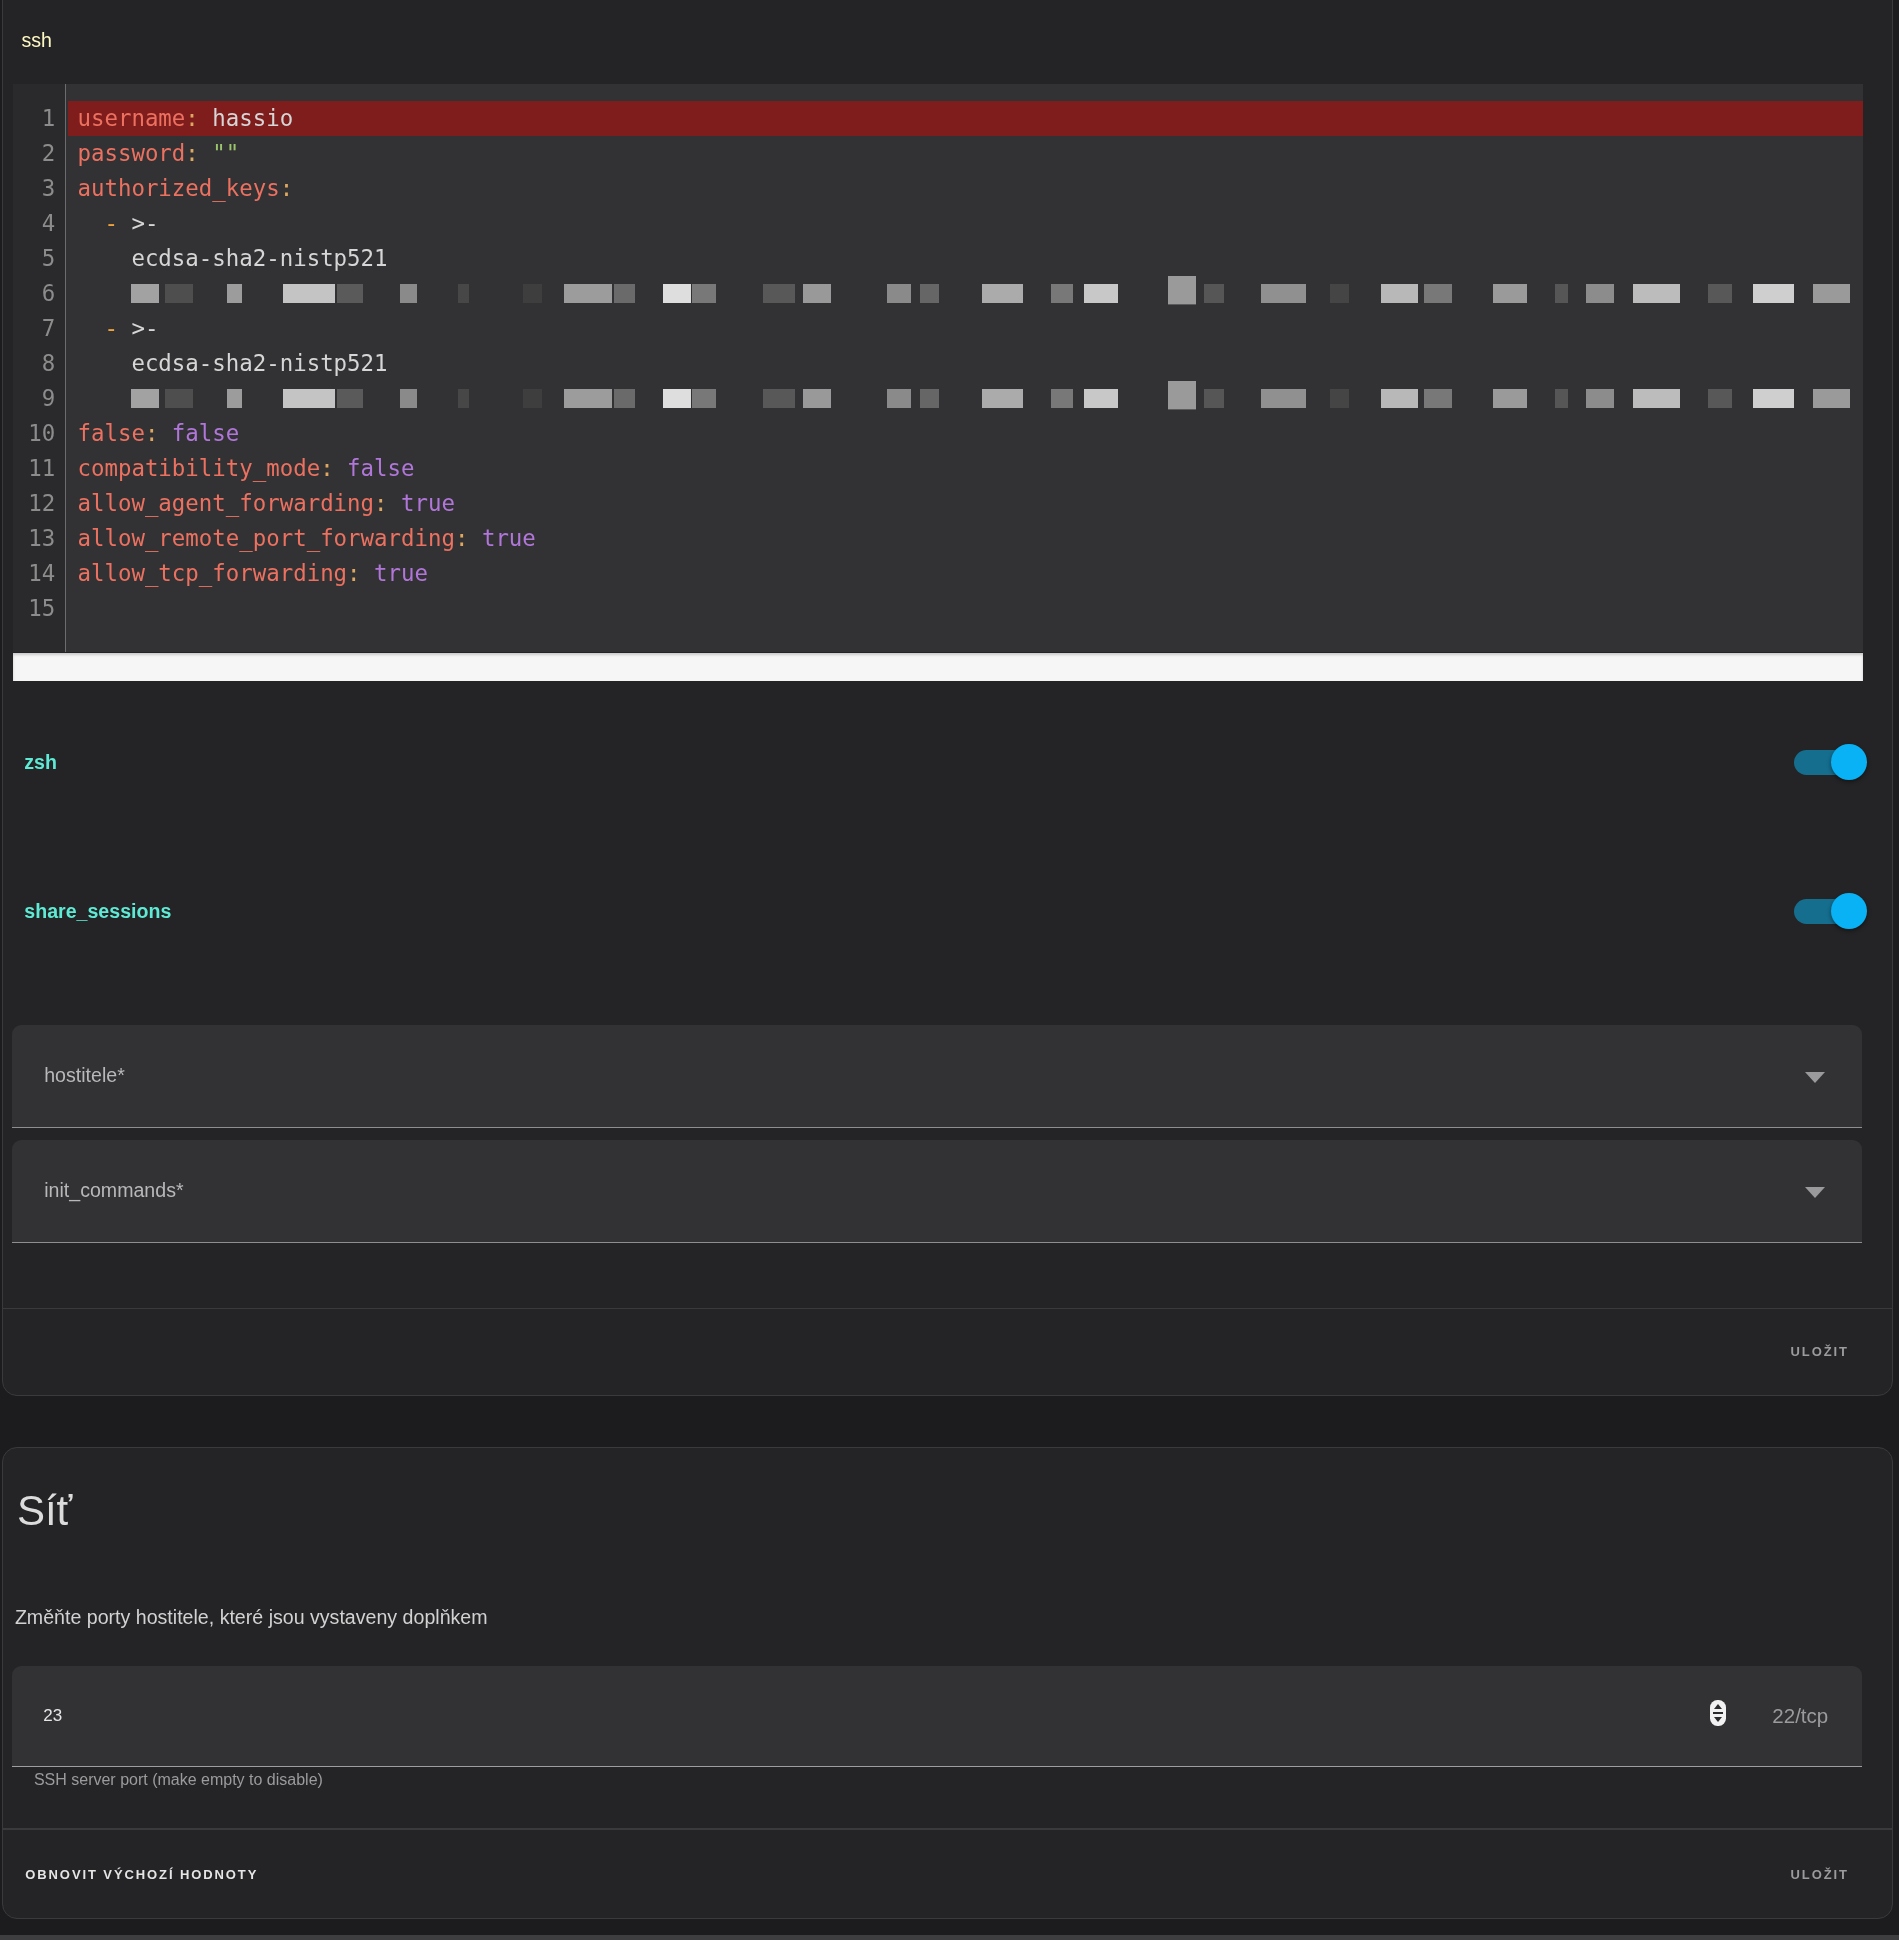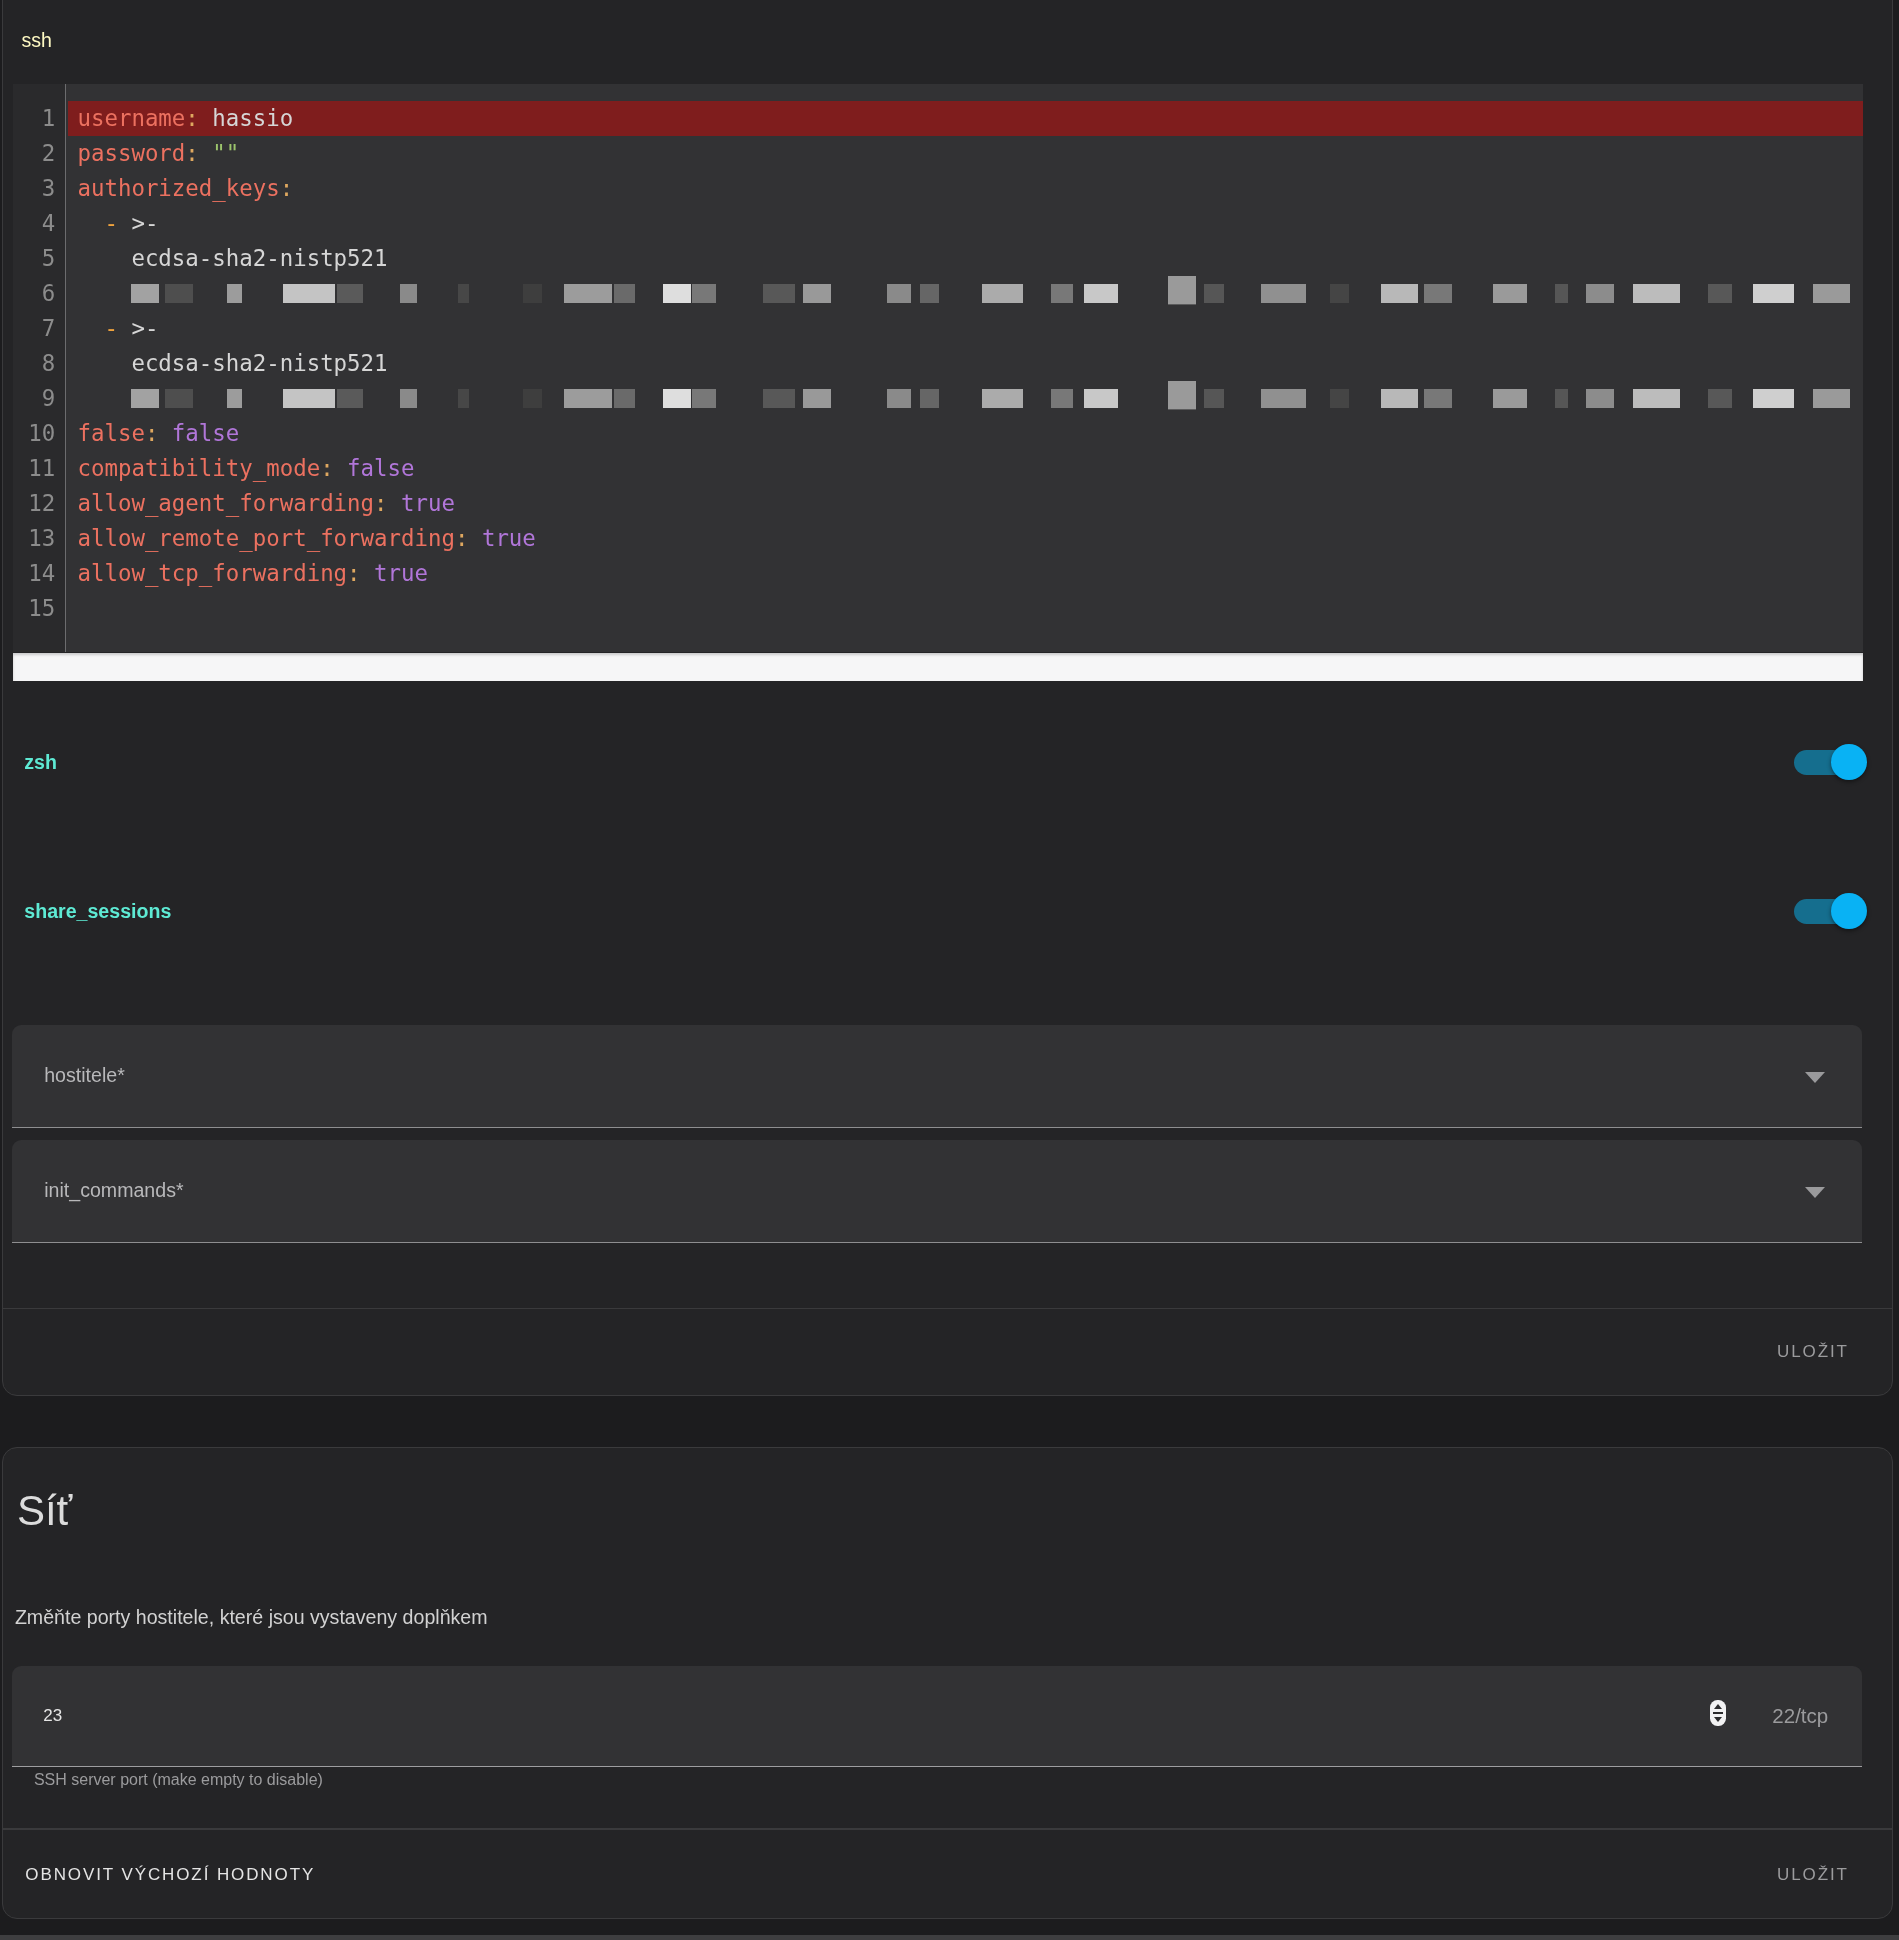--- a/index.html
+++ b/index.html
@@ -59,21 +59,21 @@
   }
   .select .sel-label { position:absolute; left:32px; top:0; height:101px; line-height:101px; font-size:19.6px; color:#b8b8ba; }
   .select .arrow { position:absolute; right:37px; top:47px; width:0; height:0;
     border-left:10.3px solid transparent; border-right:10.3px solid transparent; border-top:11.2px solid #9a9a9c; }
   #select-packages { top:1044px; }
   #select-init { top:1147px;margin-top:12px; }
 
   .divider { position:absolute; left:0; width:100%; height:1.9px; background:#3a3a3c; }
   .btn-row-divider-1 { top:1327px; }
 
-  .text-btn { position:absolute; height:41px; line-height:41px; font-size:17px; font-weight:normal;
+  .text-btn { position:absolute; height:41px; line-height:41px; font-size:13px; font-weight:bold;
     letter-spacing:1.9px; cursor:pointer; background:none; border:none; font-family:"Liberation Sans", sans-serif; }
   .btn-save { color:#9b9b9d; right:43px; text-align:right; }
   #save-ssh { top:1350px; }
 
   
   .net-title { position:absolute; left:14px; top:39px; font-size:42px; font-weight:400; color:#dcdcdc; }
   .net-desc { position:absolute; left:12px; top:158px; font-size:19.6px; color:#d2d2d2; }
 
   .port-field { position:absolute; left:9.3px; top:218px; width:1850px; height:101px;
     background:#323234; border-bottom:1.9px solid #9e9ea0; border-radius:9.3px 9.3px 0 0; }

